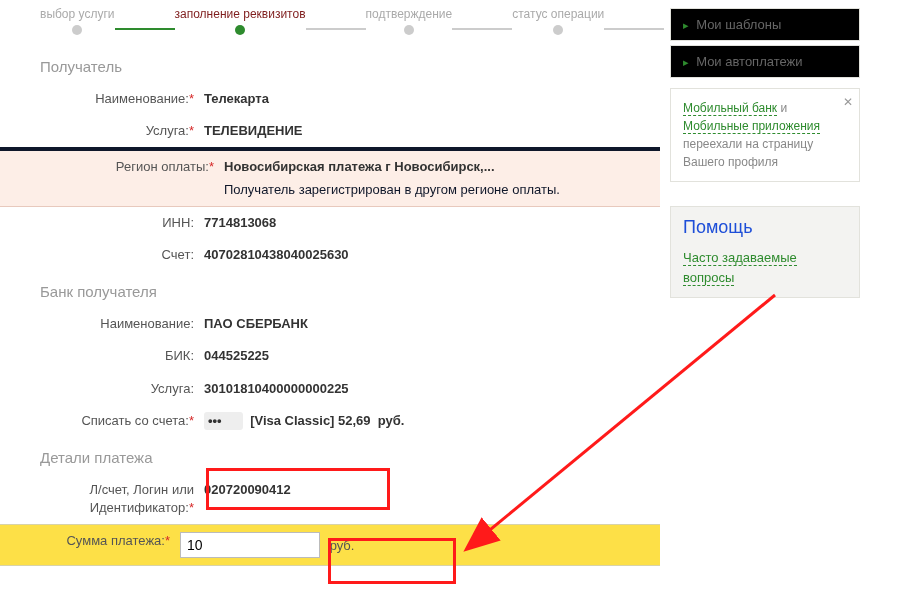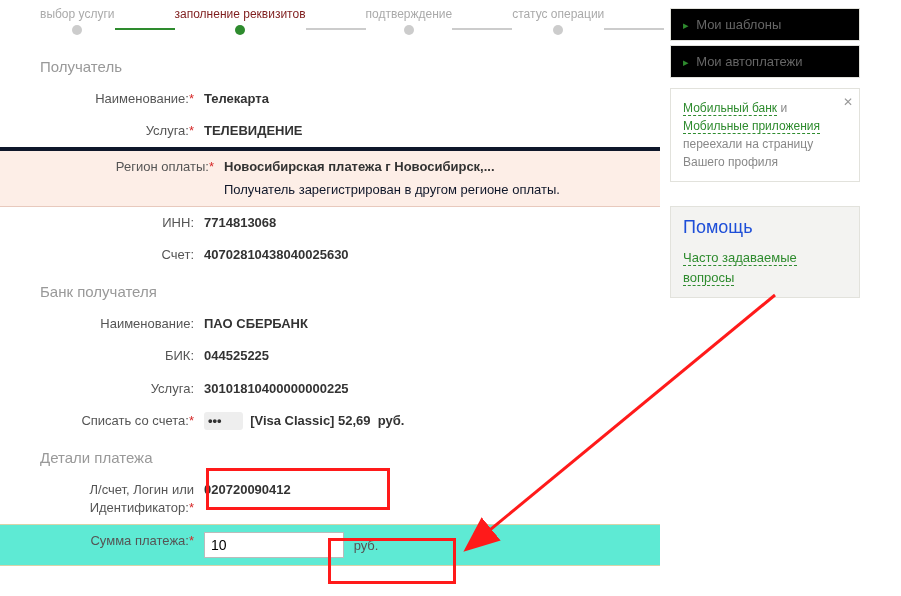--- a/index.html
+++ b/index.html
@@ -67,25 +67,25 @@
 
     .region-block {
       background: #fdeee7;
       border-top: 4px solid #0f172a;
       border-bottom: 1px solid #e8c9bd;
       margin-left: -40px;
       padding-left: 60px;
     }
 
     .amount-block {
-      background: #5eead4;
+      background: #fde047;
       border-top: 1px solid #d8d3a8;
       border-bottom: 1px solid #d8d3a8;
       margin-left: -40px;
-      padding-left: 40px;
+      padding-left: 16px;
     }
     .amount-input {
       width: 140px;
       padding: 4px 6px;
       border: 1px solid #bbb;
       font-size: 14px;
     }
     .rub-label { color: #555; margin-left: 6px; font-weight: normal; }
 
     .card-mask {

